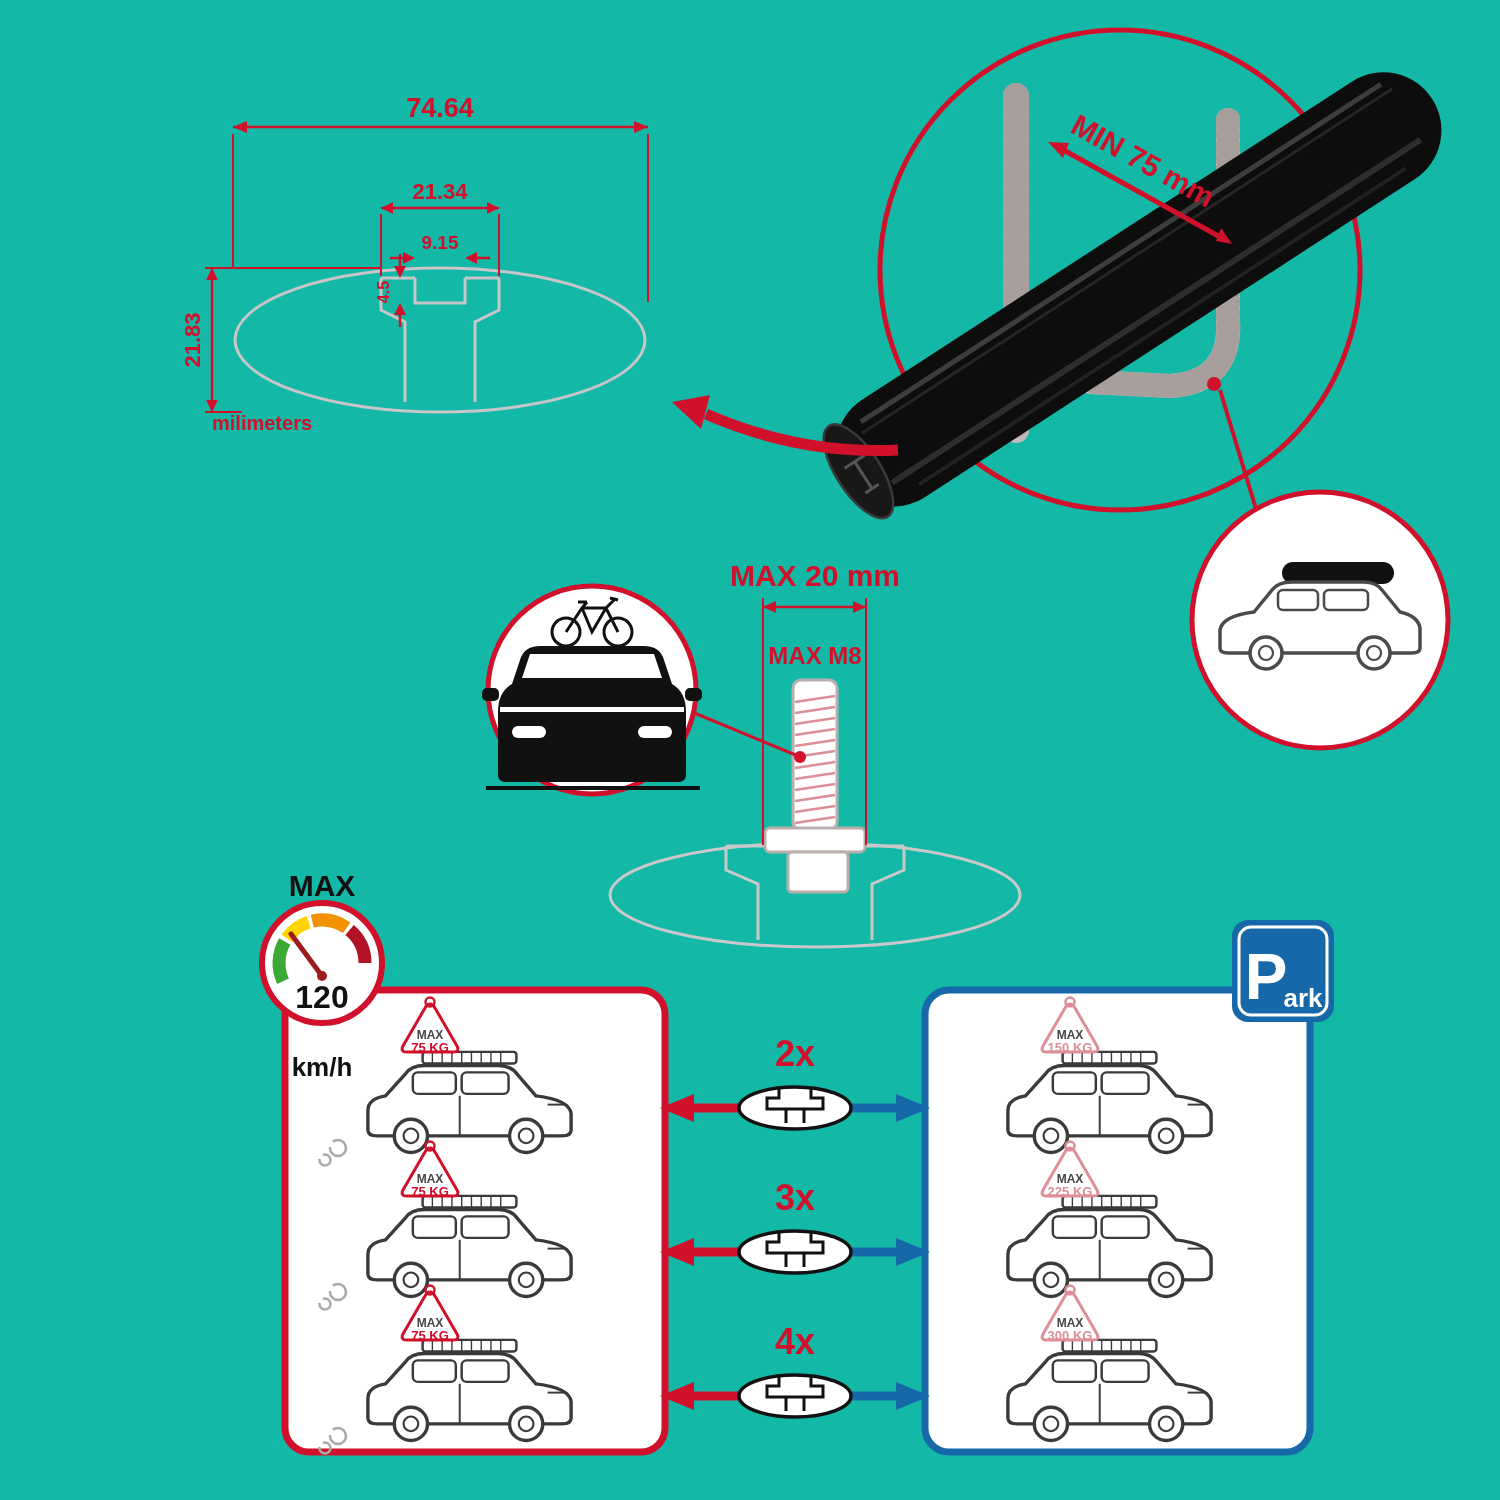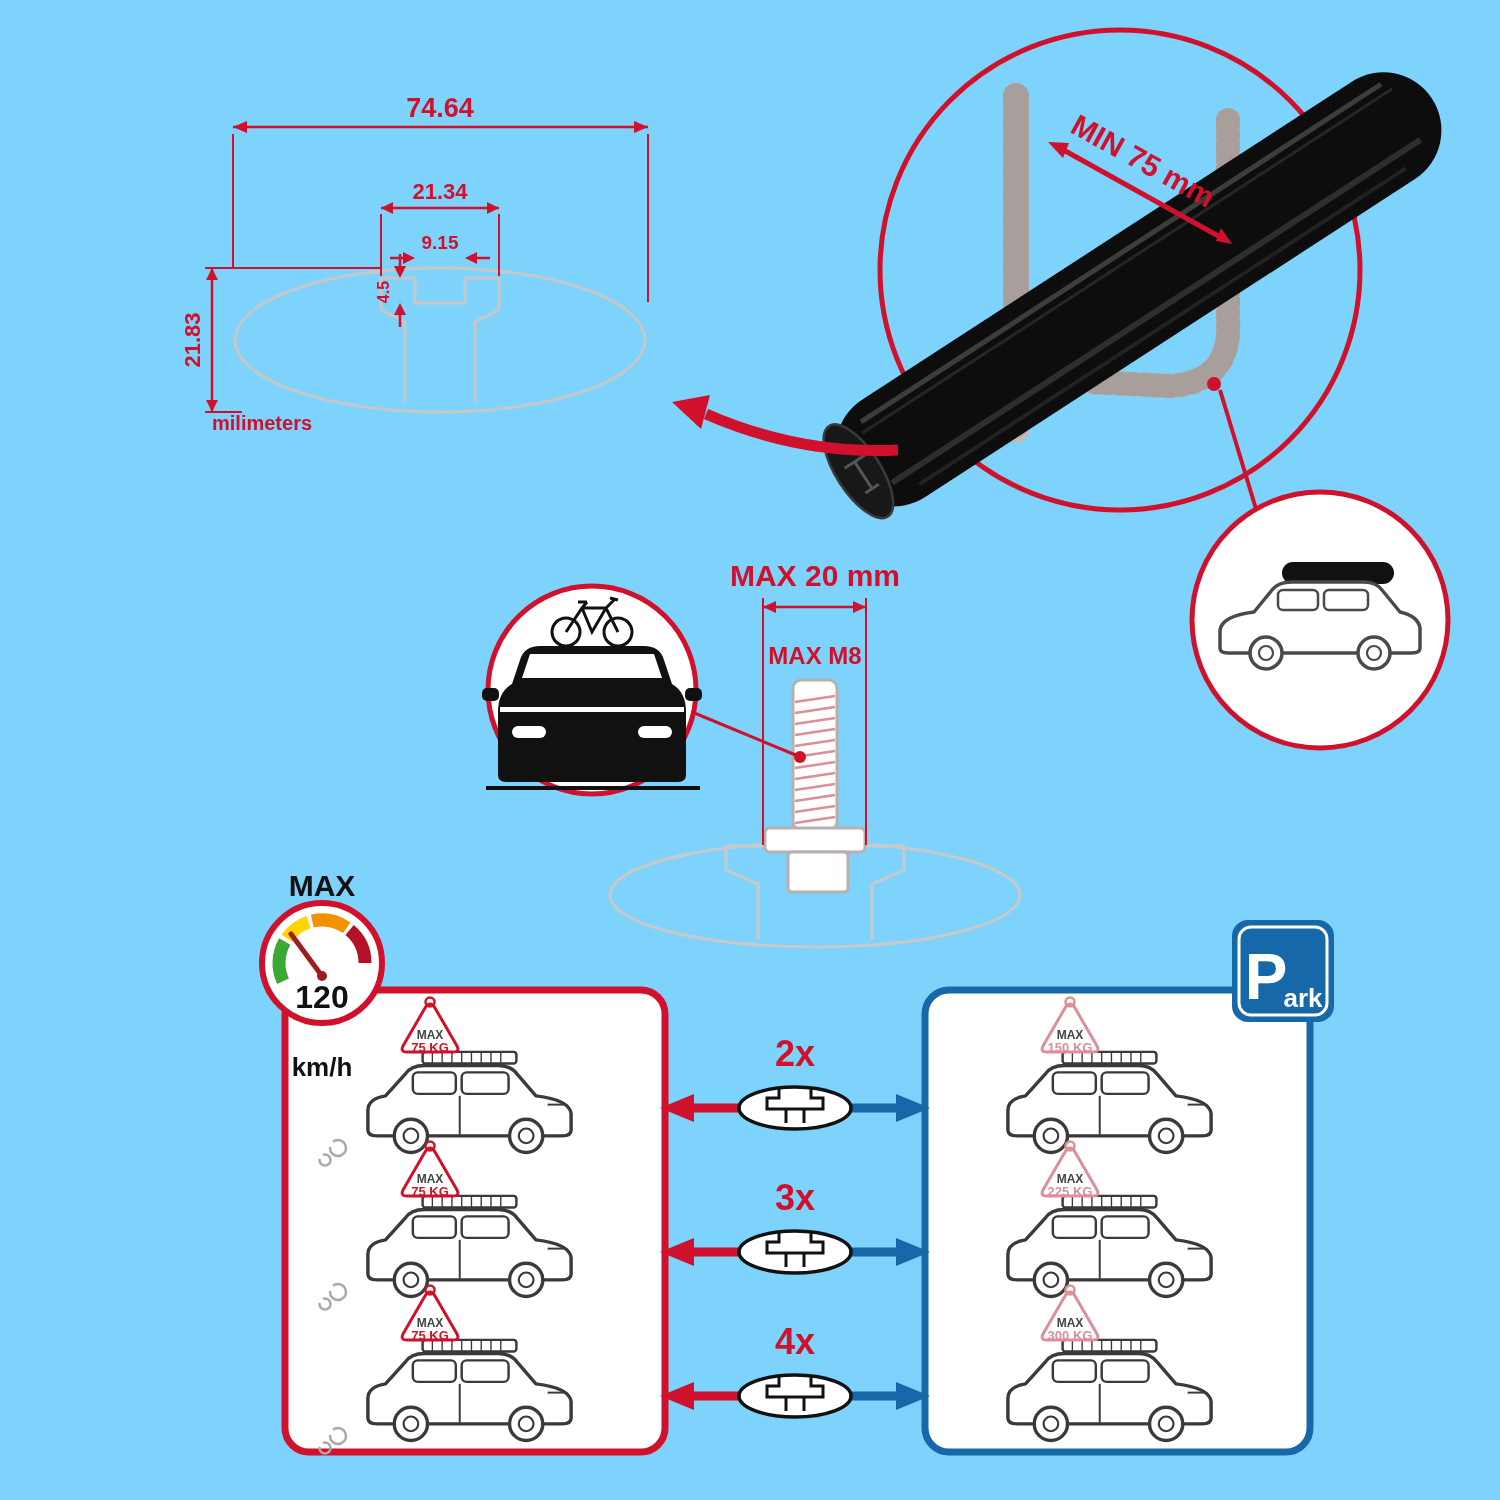--- a/index.html
+++ b/index.html
@@ -1,16 +1,16 @@
 <!DOCTYPE html>
 <html><head>
 <meta charset="utf-8">
 <style>
   html,body{margin:0;padding:0;background:#fff;}
-  .canvas{position:relative;width:1500px;height:1500px;background:#7dd3fc;overflow:hidden;}
+  .canvas{position:relative;width:1500px;height:1500px;background:#14b8a6;overflow:hidden;}
   svg{display:block;}
   text{font-family:"Liberation Sans",sans-serif;}
   .dim-text{font-weight:700;fill:#d1112b;}
   .red-label{font-weight:700;fill:#d1112b;}
   .dark-label{font-weight:700;fill:#111;}
   .tri-max{font-weight:700;fill:#444;}
 </style>
 </head>
 <body>
 

